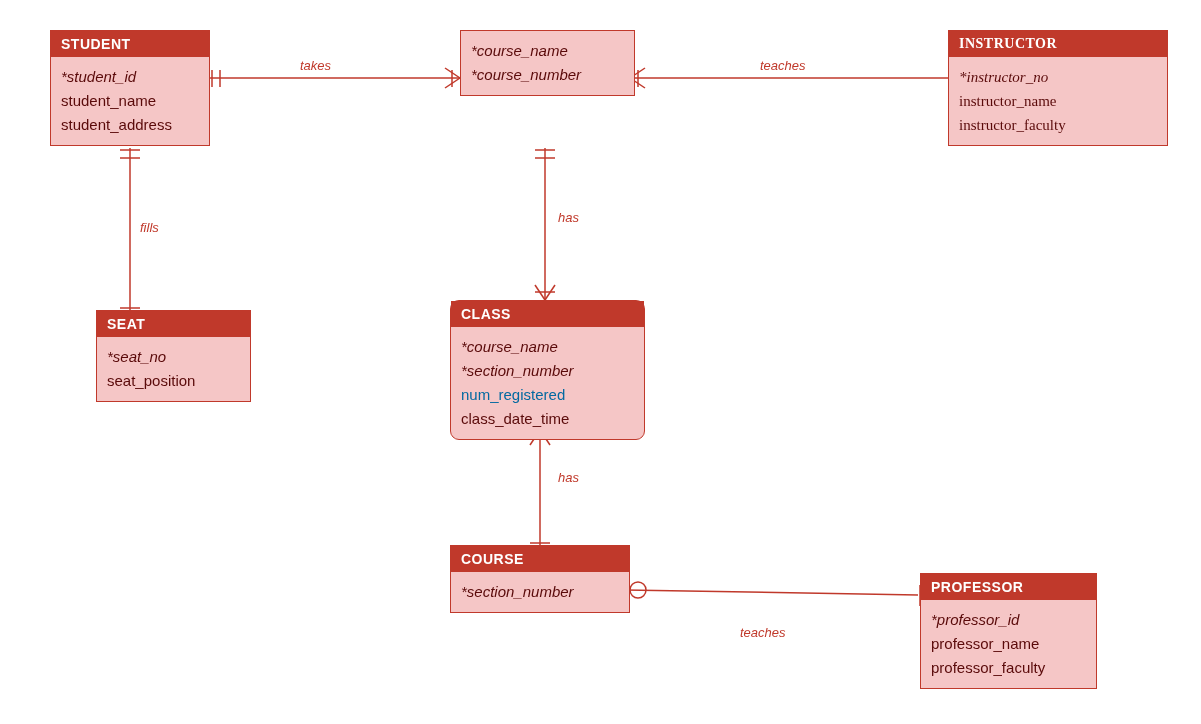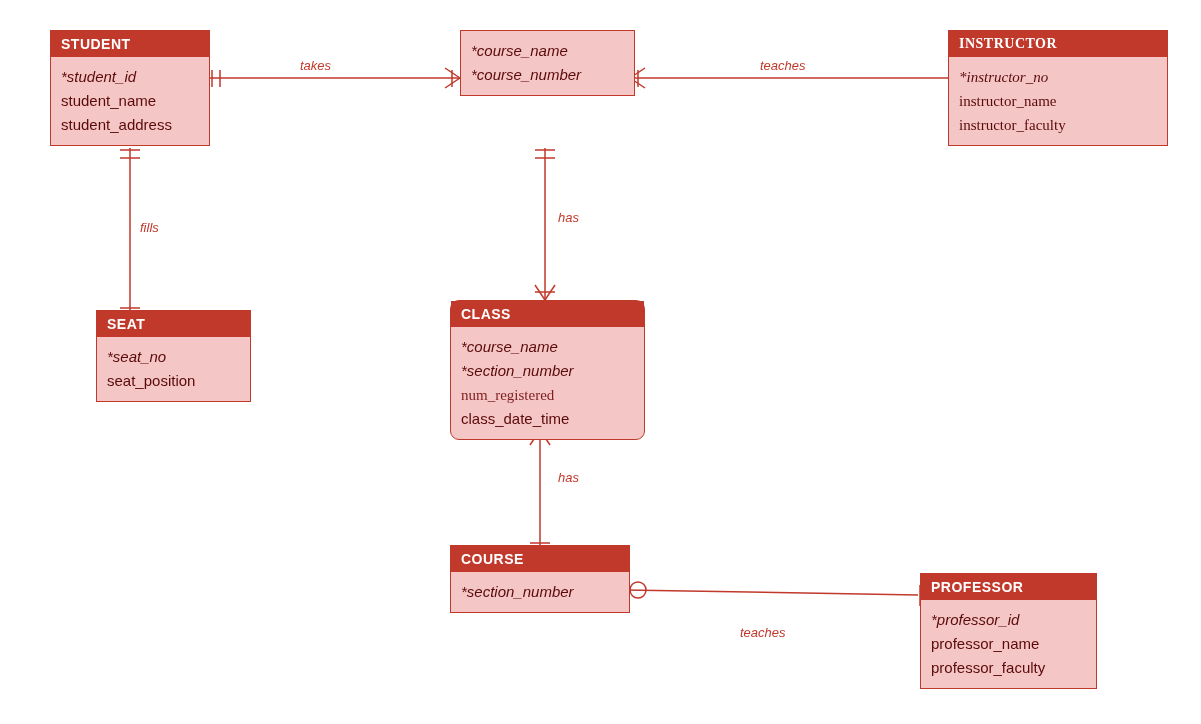--- a/index.html
+++ b/index.html
@@ -34,22 +34,21 @@
     .entity-body {
       padding: 8px 10px;
       font-size: 15px;
       color: #5a0a0a;
       line-height: 1.6;
     }
     .entity-body .pk {
       font-style: italic;
     }
     .entity-body .fk {
-      color: #7f1d1d;
-      font-family: Liberation Serif, serif;
+      color: #0369a1;
     }
     svg.connections {
       position: absolute;
       top: 0; left: 0;
       width: 1201px;
       height: 724px;
       pointer-events: none;
     }
     .rel-label {
       position: absolute;

